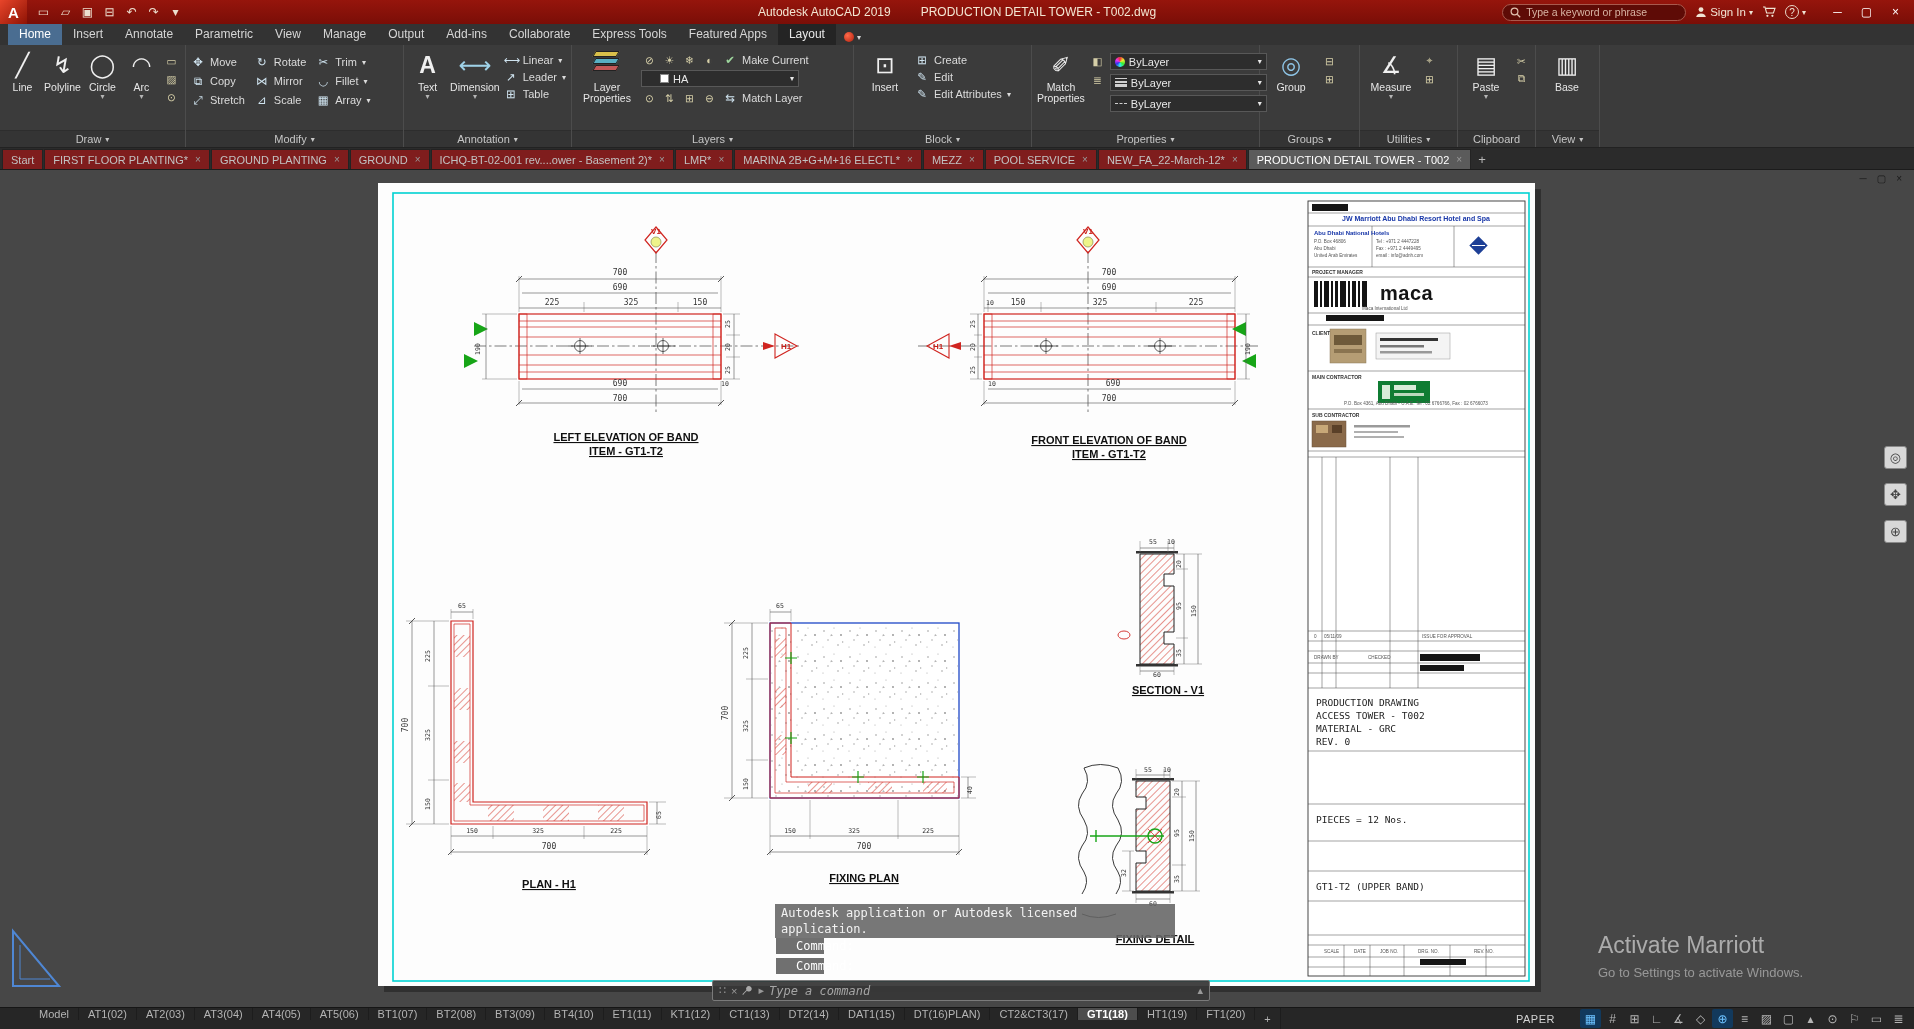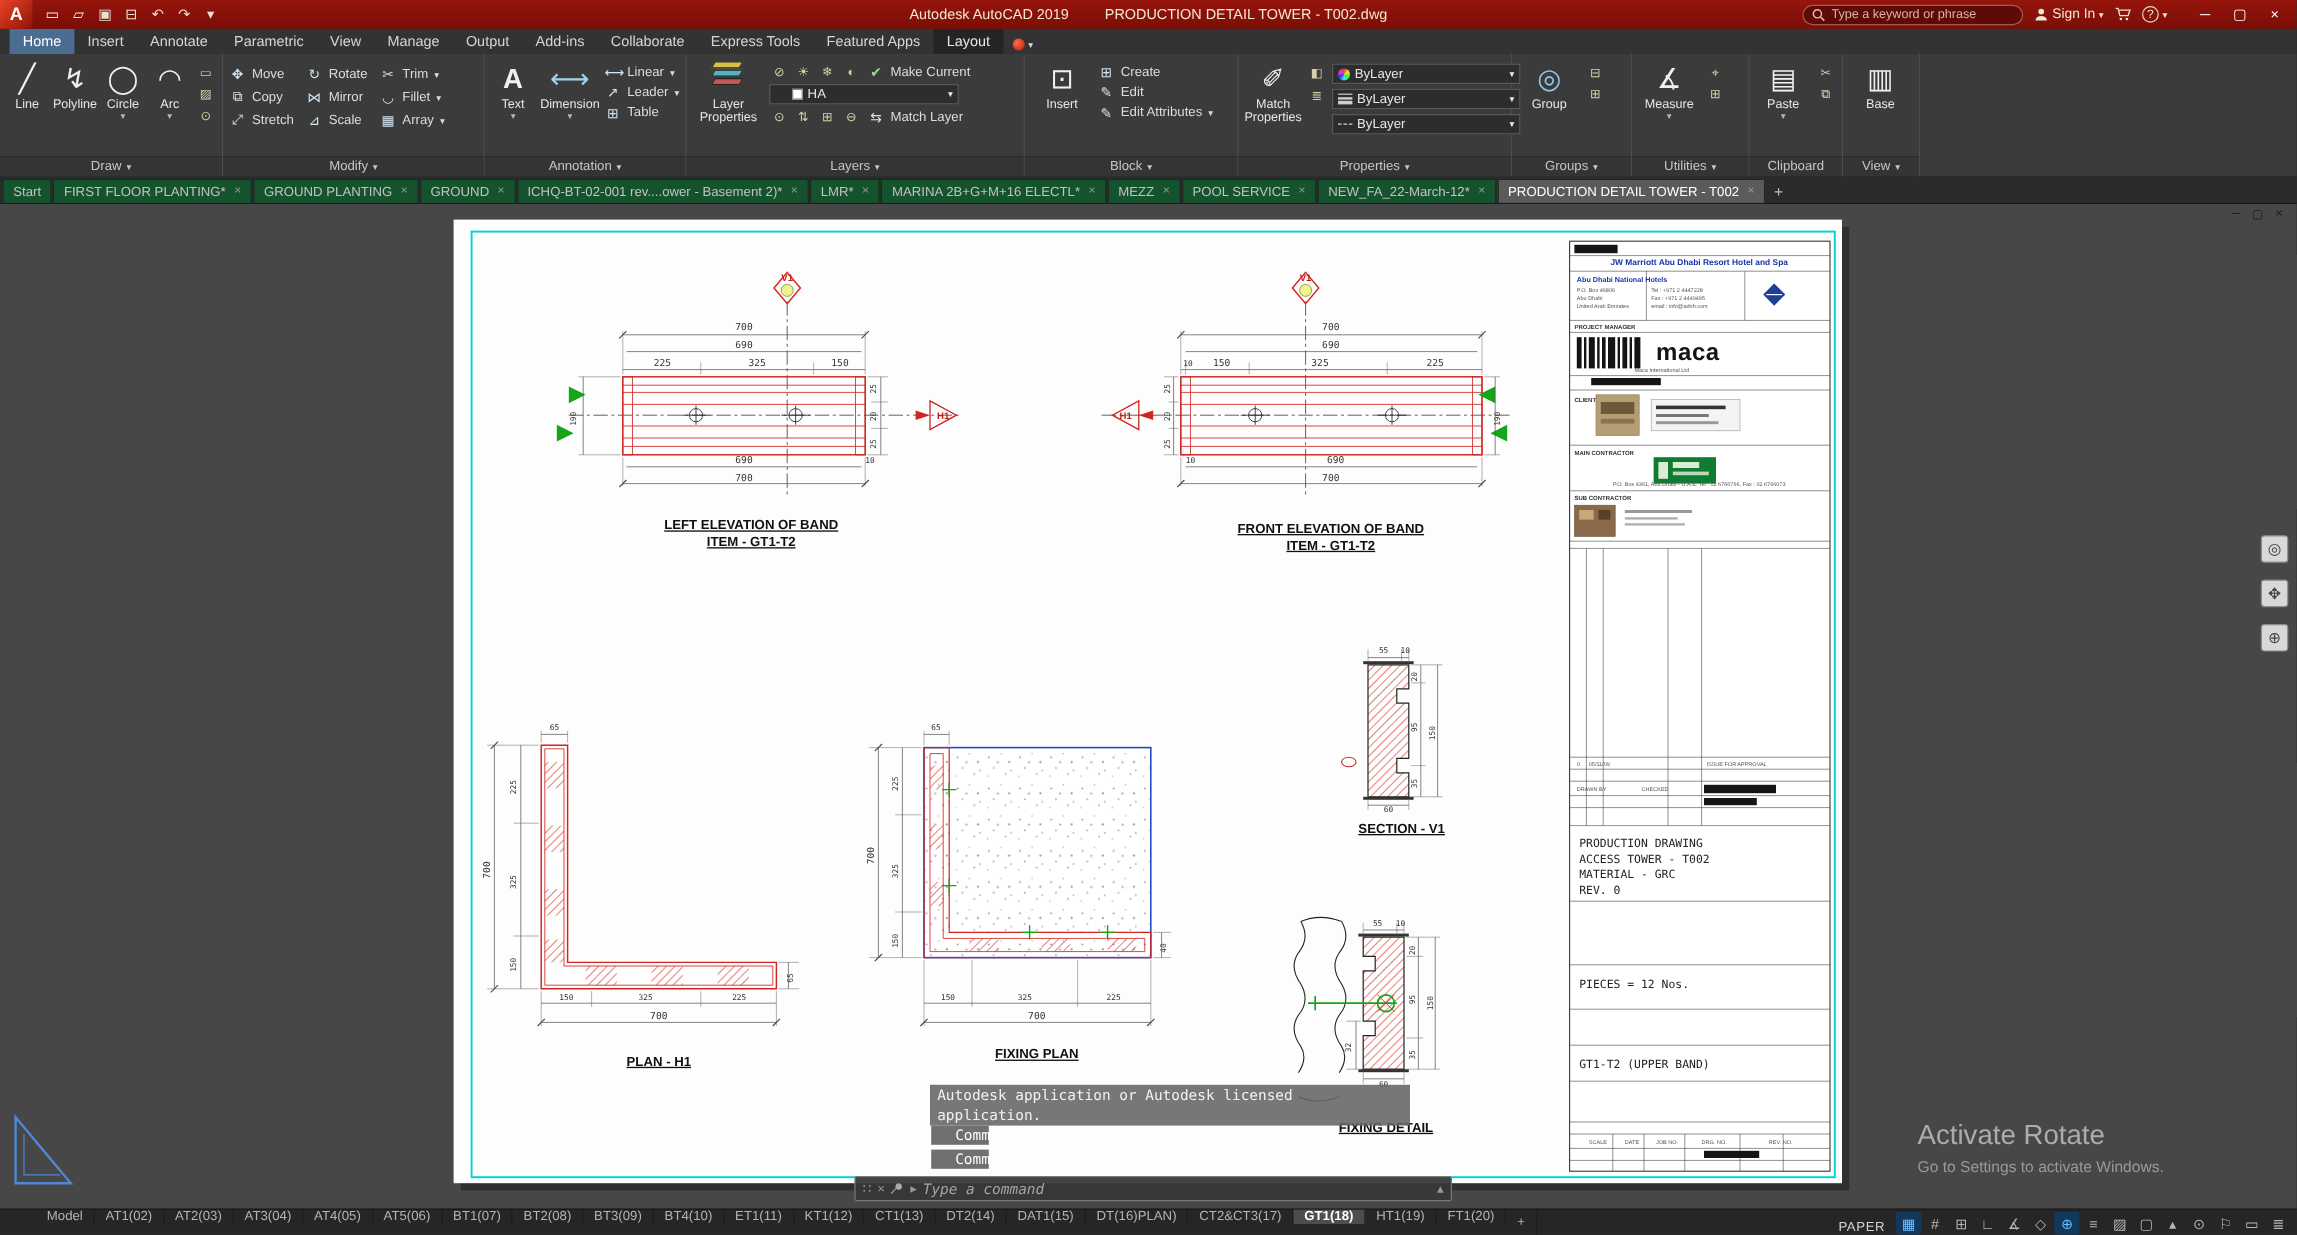--- a/index.html
+++ b/index.html
@@ -58,21 +58,21 @@
   .lwicon i:nth-child(3){height:3px;}
   .ltype{width:12px;border-top:1.5px dashed #cfcfcf;}
   .layer-stack{width:26px;height:22px;position:relative;}
   .layer-stack i{position:absolute;left:0;width:24px;height:6px;transform:skewX(-30deg);border:1px solid #222;}
   .layer-stack i:nth-child(1){top:0;background:#d9c04a;}
   .layer-stack i:nth-child(2){top:7px;background:#58b0c4;}
   .layer-stack i:nth-child(3){top:14px;background:#c45858;}
 
   
   .filetabs{height:22px;background:#2b2b2b;display:flex;align-items:flex-end;padding-left:2px;border-bottom:1px solid #1c1c1c;}
-  .ftab{height:20px;background:#14532d;border:1px solid #232323;border-bottom:none;display:flex;align-items:center;padding:0 8px;gap:7px;font-size:11px;color:#c2c2c2;margin-right:1px;white-space:nowrap;}
+  .ftab{height:20px;background:#7f1d1d;border:1px solid #232323;border-bottom:none;display:flex;align-items:center;padding:0 8px;gap:7px;font-size:11px;color:#c2c2c2;margin-right:1px;white-space:nowrap;}
   .ftab.active{background:#5b5b5b;color:#fff;}
   .tab-close{font-size:10px;color:#9a9a9a;}
   .newtab{width:20px;height:20px;display:flex;align-items:center;justify-content:center;color:#bbb;font-size:13px;}
 
   
   .drawing-area{position:relative;height:837px;background:#474747;overflow:hidden;}
   .sheet{position:absolute;left:378px;top:13px;width:1157px;height:803px;background:#fdfdfd;box-shadow:6px 6px 0 rgba(25,25,25,.5);}
   .win-mini{position:absolute;top:3px;right:12px;display:flex;gap:10px;color:#191919;font-size:10px;}
   .nav-buttons{position:absolute;right:7px;top:276px;display:flex;flex-direction:column;gap:14px;}
   .navbtn{width:23px;height:23px;background:#d8d8d8;border:1px solid #8a8a8a;border-radius:3px;display:flex;align-items:center;justify-content:center;font-size:13px;color:#444;}
@@ -91,21 +91,21 @@
 
   .watermark{position:absolute;left:1598px;top:762px;color:rgba(205,205,205,.75);}
   .watermark .w1{font-size:23px;}
   .watermark .w2{font-size:13px;margin-top:6px;color:rgba(195,195,195,.65);}
 
   
   .bottombar{height:22px;background:#262626;border-top:1px solid #161616;display:flex;align-items:stretch;}
   .ltabs{display:flex;align-items:flex-start;padding-left:30px;}
   .ltab{padding:0 9px;font-size:11px;color:#b4b4b4;display:flex;align-items:center;border-right:1px solid #1d1d1d;white-space:nowrap;}
   .ltab.active{background:#4d4d4d;color:#fff;font-weight:bold;}
-  .status-right{margin-left:auto;display:flex;align-items:flex-end;gap:1px;padding-right:5px;}
+  .status-right{margin-left:auto;display:flex;align-items:center;gap:17px;padding-right:5px;}
   .paper-label{font-size:11px;color:#d2d2d2;margin-right:8px;letter-spacing:.5px;}
   .sicon{width:21px;height:19px;display:flex;align-items:center;justify-content:center;color:#b5b5b5;font-size:12px;border-radius:2px;}
   .sicon.active{color:#6cc2ff;background:#12395c;}
 
   
   .s-dim{font:8px "DejaVu Sans Mono",monospace;fill:#333;}
   .s-dims{font:6.5px "DejaVu Sans Mono",monospace;fill:#333;}
   .s-mk{font:bold 8px "Liberation Sans",sans-serif;fill:#c81d17;}
   .s-dt{font:bold 11px "Liberation Sans",sans-serif;fill:#101010;text-decoration:underline;}
   .s-tbb{font:bold 7px "Liberation Sans",sans-serif;fill:#1736a8;}
@@ -1059,21 +1059,21 @@
     <span class="g">×</span>
     <svg width="11" height="11" viewBox="0 0 10 10">
         <path d="M6.5,1 a2.5,2.5 0 1 1 -2,4.2 L2,7.7 1,9 0.3,8.3 1.6,7 4,4.6 a2.5,2.5 0 0 1 2.5,-3.6" fill="#aaa"></path>
       </svg>
     <span class="g">▸</span>
     <input class="cmd-input" placeholder="Type a command" style="">
     <span class="g">▴</span>
   </div>
 
   <div class="watermark">
-    <div class="w1">Activate Rotate</div>
+    <div class="w1">Activate Marriott</div>
     <div class="w2">Go to Settings to activate Windows.</div>
   </div>
 </div>
 
 <div class="bottombar">
   <div class="ltabs">
       <div class="ltab">
         <span>Model</span>
       </div>
       <div class="ltab">

